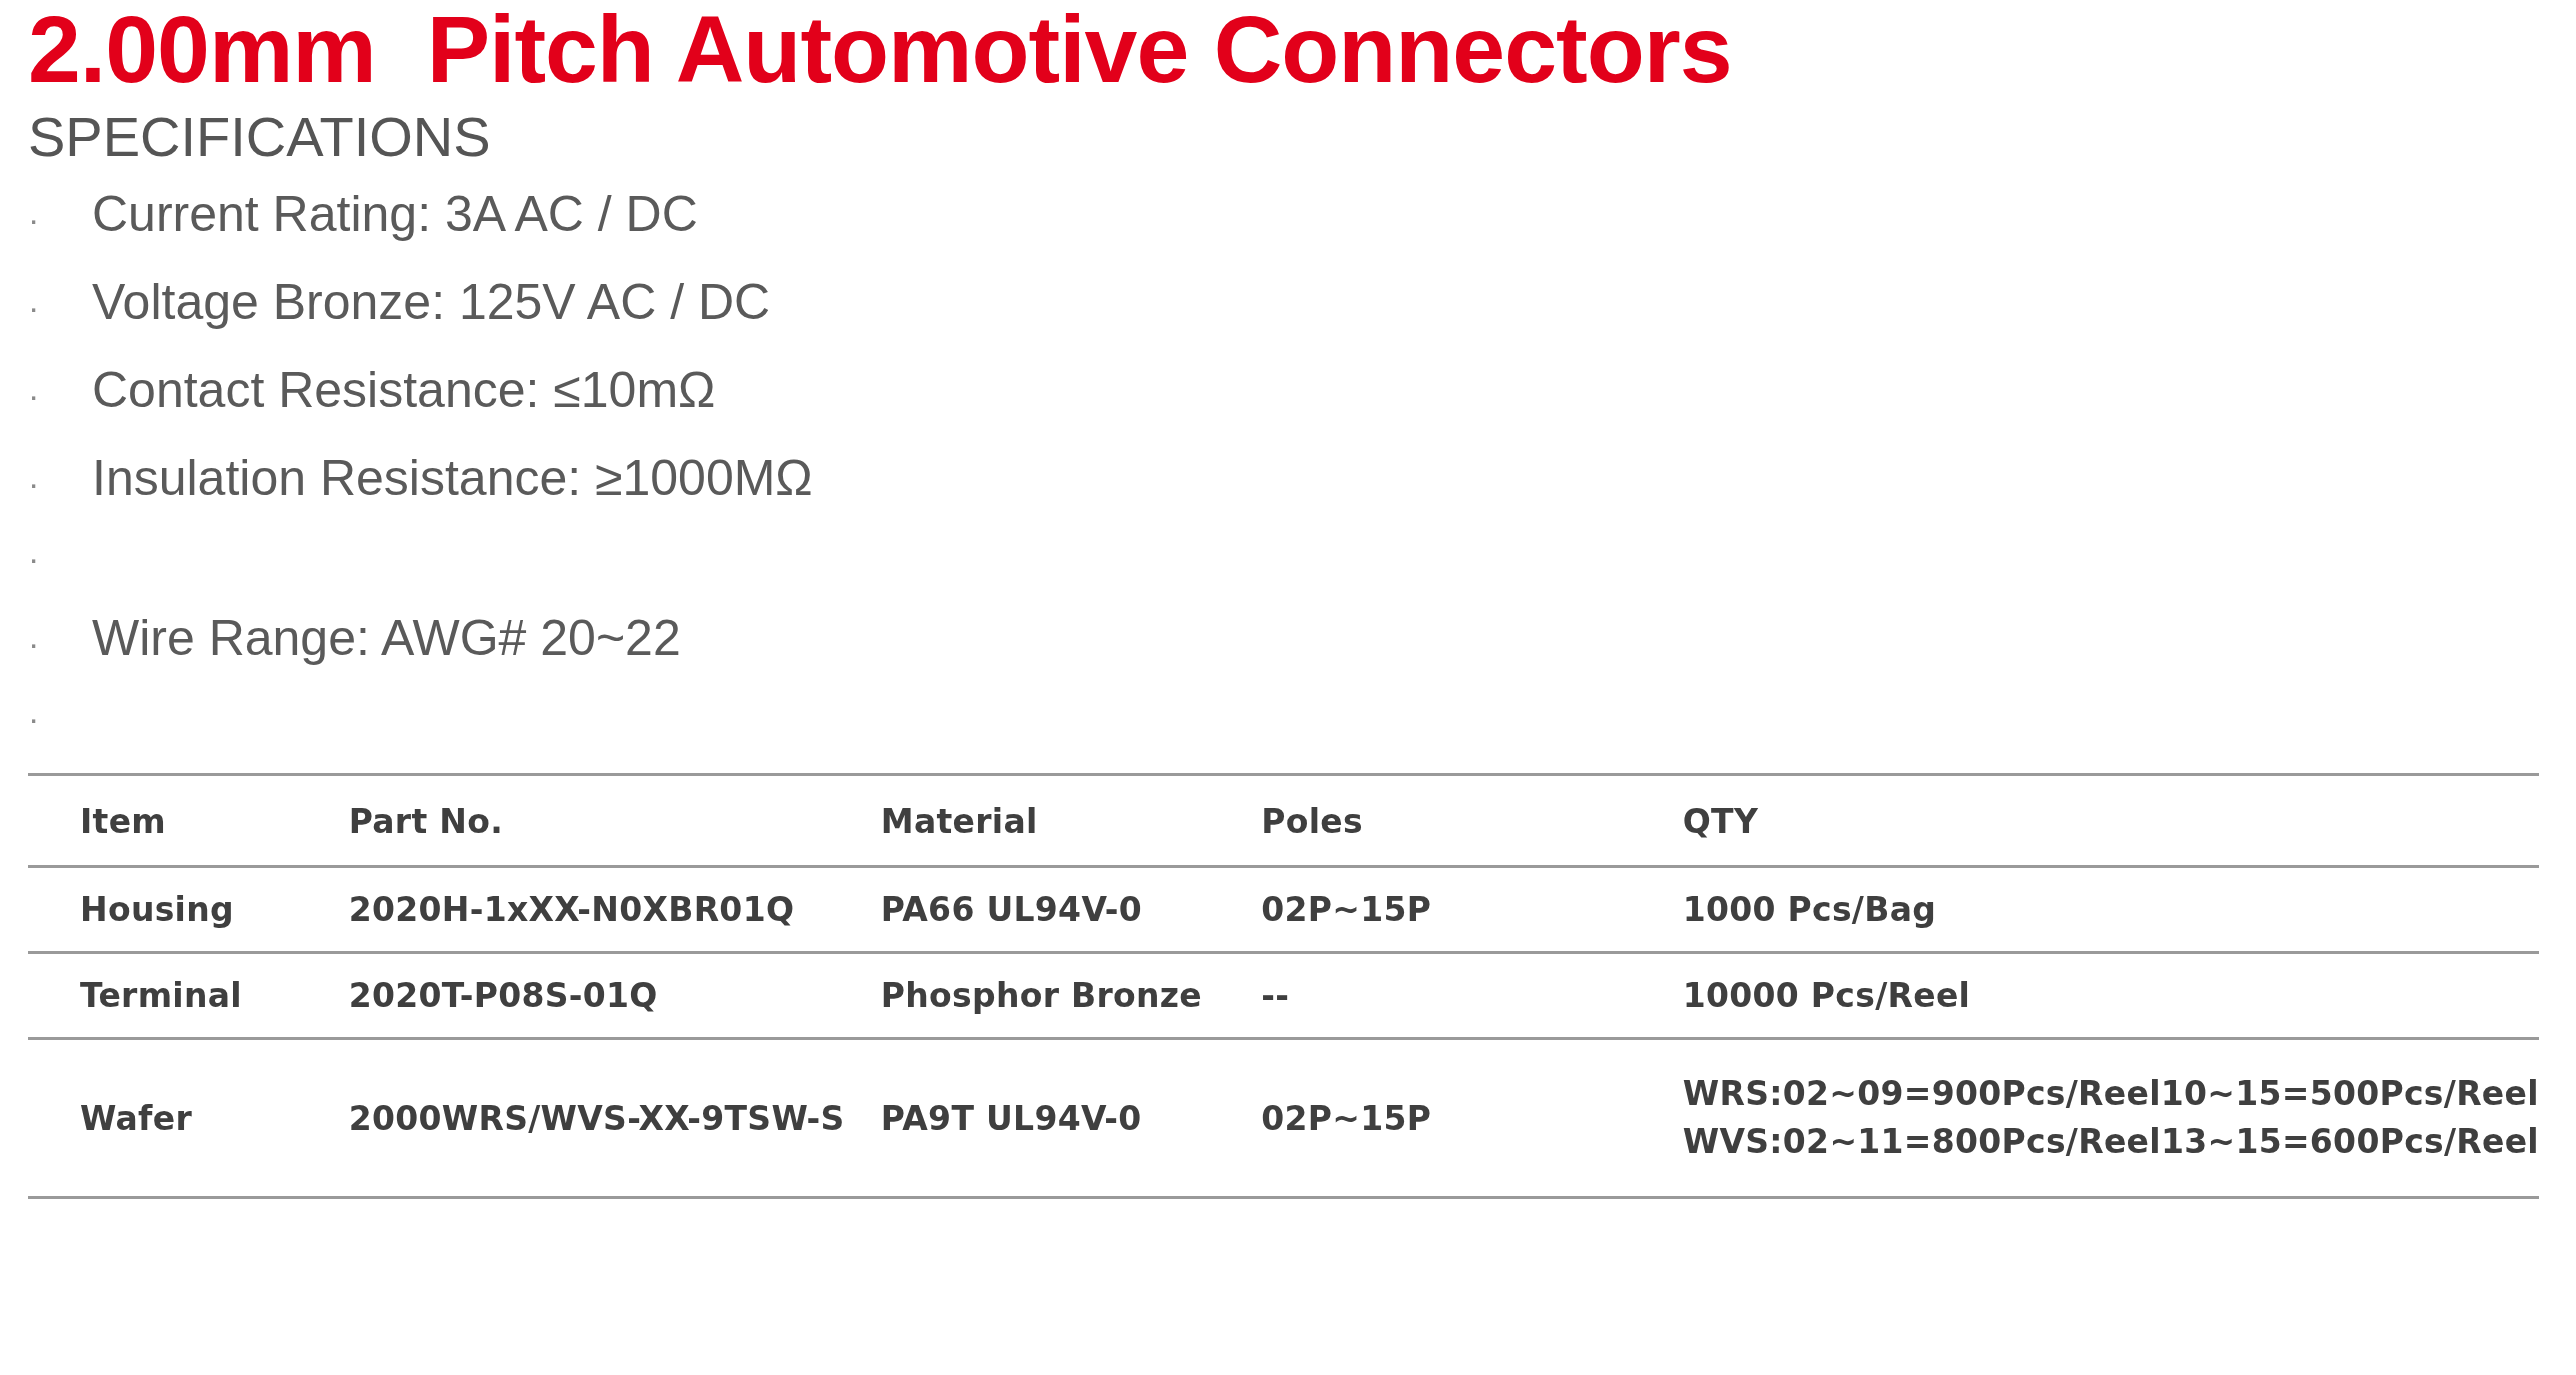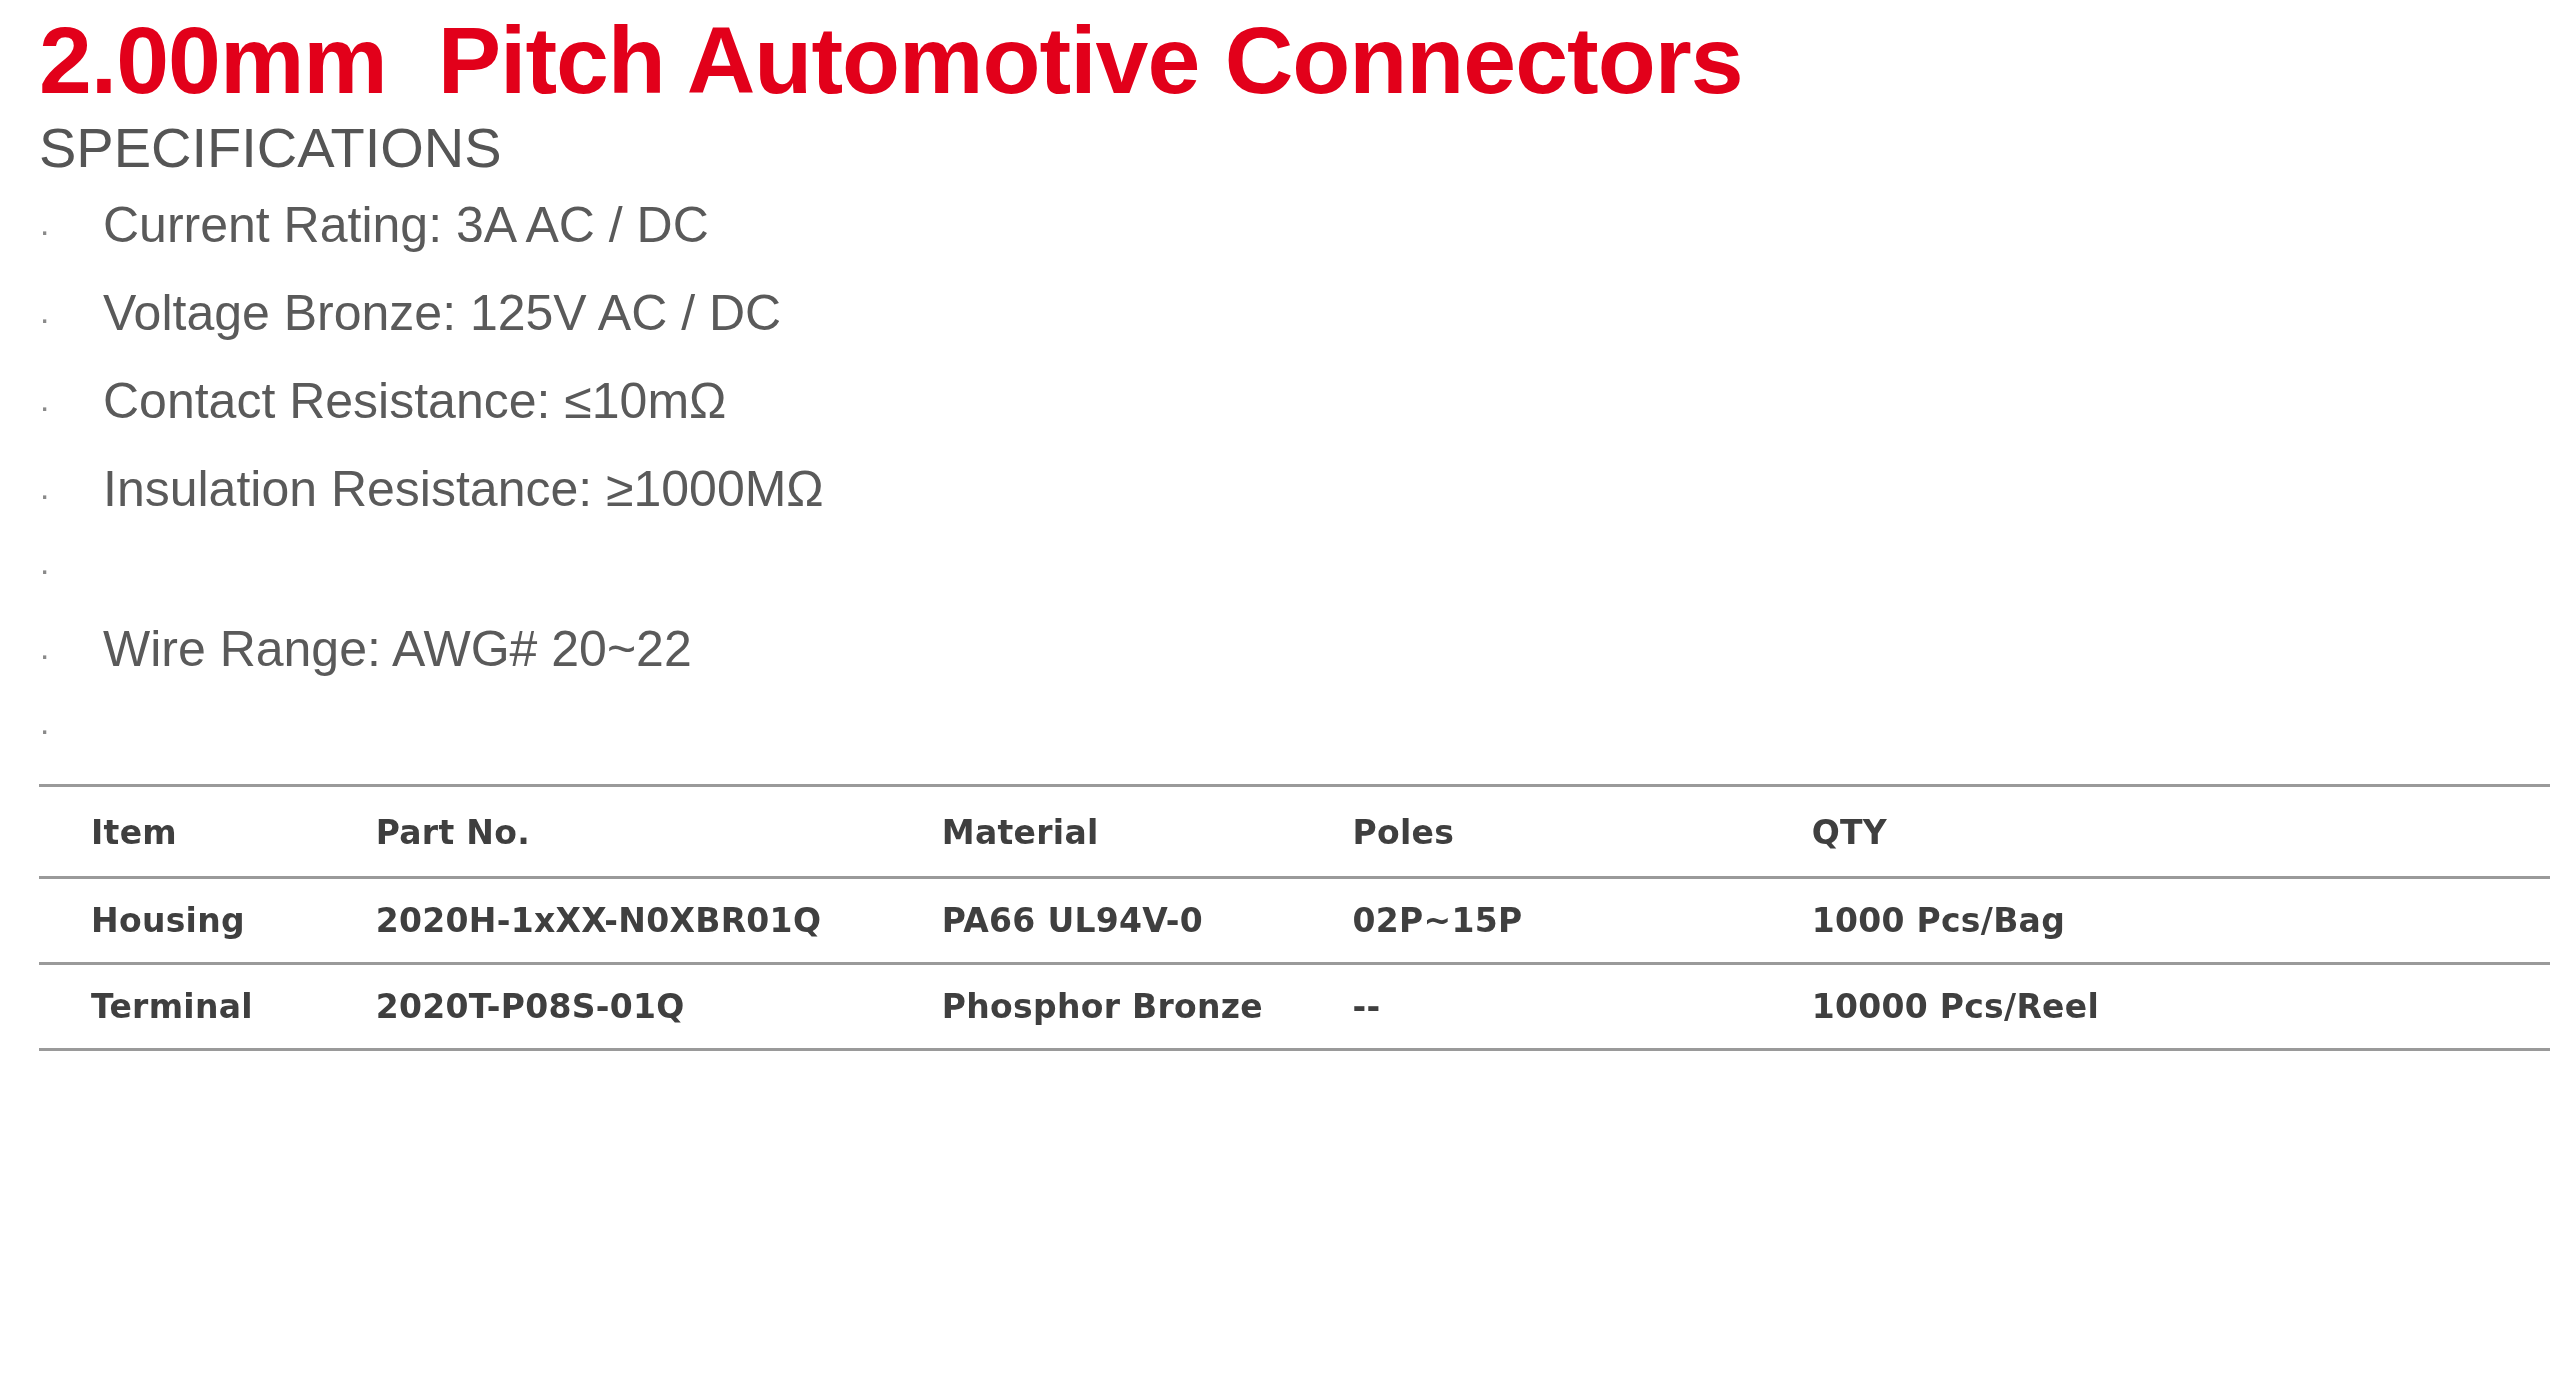--- a/index.html
+++ b/index.html
@@ -11,21 +11,21 @@
     width: 2576px;
     height: 1376px;
     font-family: "Liberation Sans", sans-serif;
     color: #5a5a5a;
     overflow: hidden;
   }
   .page {
     position: relative;
     width: 2363px;
     height: 1376px;
-    padding: 11px;
+    padding: 0;
     box-sizing: border-box;
   }
   .title {
     margin: 0;
     padding: 0 0 0 28px;
     color: #e2001a;
     font-size: 95px;
     font-weight: 700;
     letter-spacing: -1px;
     line-height: 1.05;
@@ -155,17 +155,25 @@
         <td class="col-poles">02P~15P</td>
         <td class="col-qty">1000 Pcs/Bag</td>
       </tr>
       <tr>
         <td class="col-item">Terminal</td>
         <td class="col-part">2020T-P08S-01Q</td>
         <td class="col-mat">Phosphor Bronze</td>
         <td class="col-poles">--</td>
         <td class="col-qty">10000 Pcs/Reel</td>
       </tr>
+      <tr class="tall">
+        <td class="col-item">Wafer</td>
+        <td class="col-part">2000WRS/WVS-XX-9TSW-S</td>
+        <td class="col-mat">PA9T UL94V-0</td>
+        <td class="col-poles">02P~15P</td>
+        <td class="col-qty qty-multi">WRS:02~09=900Pcs/Reel10~15=500Pcs/Reel
+WVS:02~11=800Pcs/Reel13~15=600Pcs/Reel</td>
+      </tr>
     </tbody>
   </table>
 
 </div>
 
 
 </body></html>

